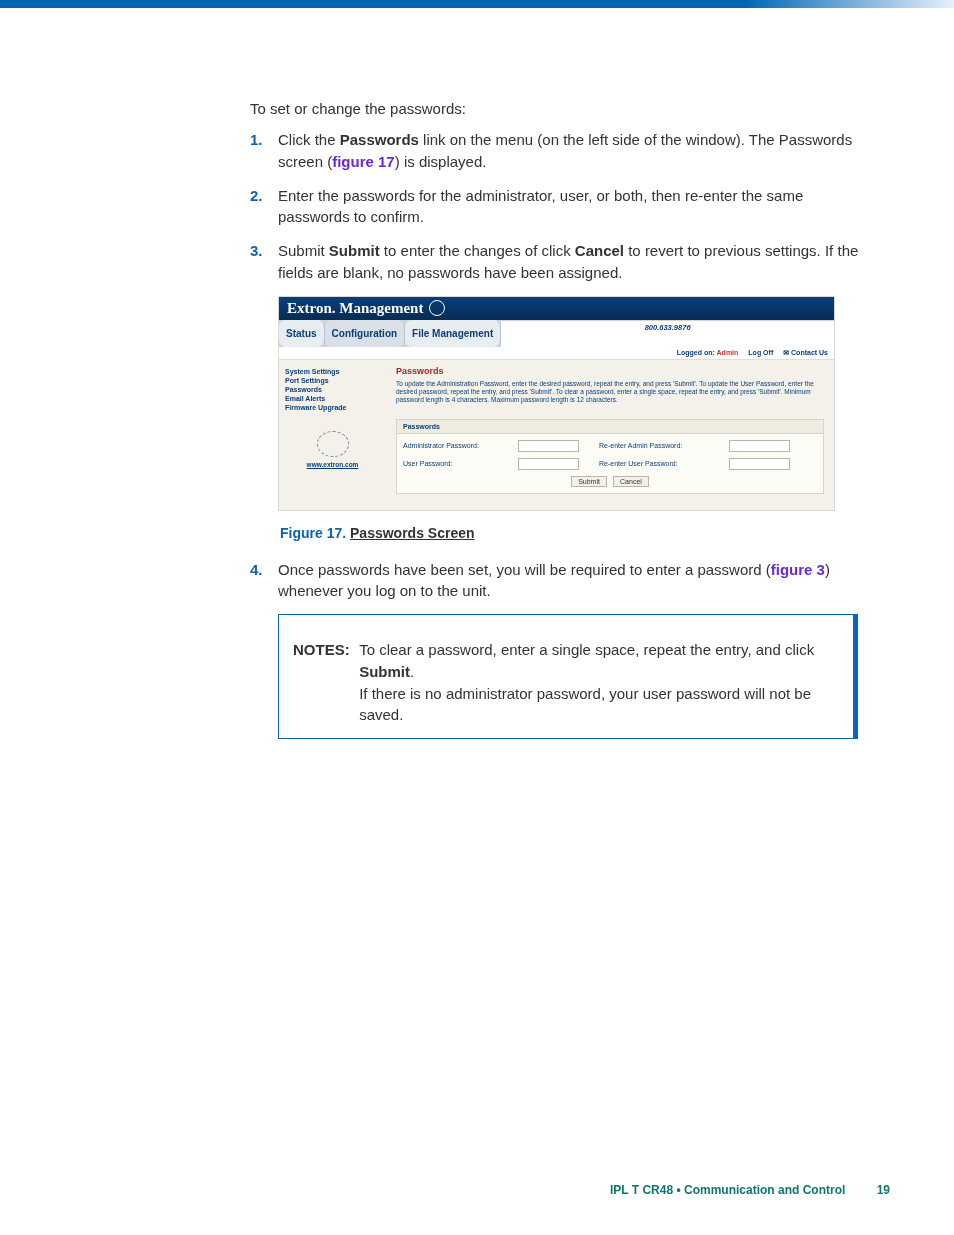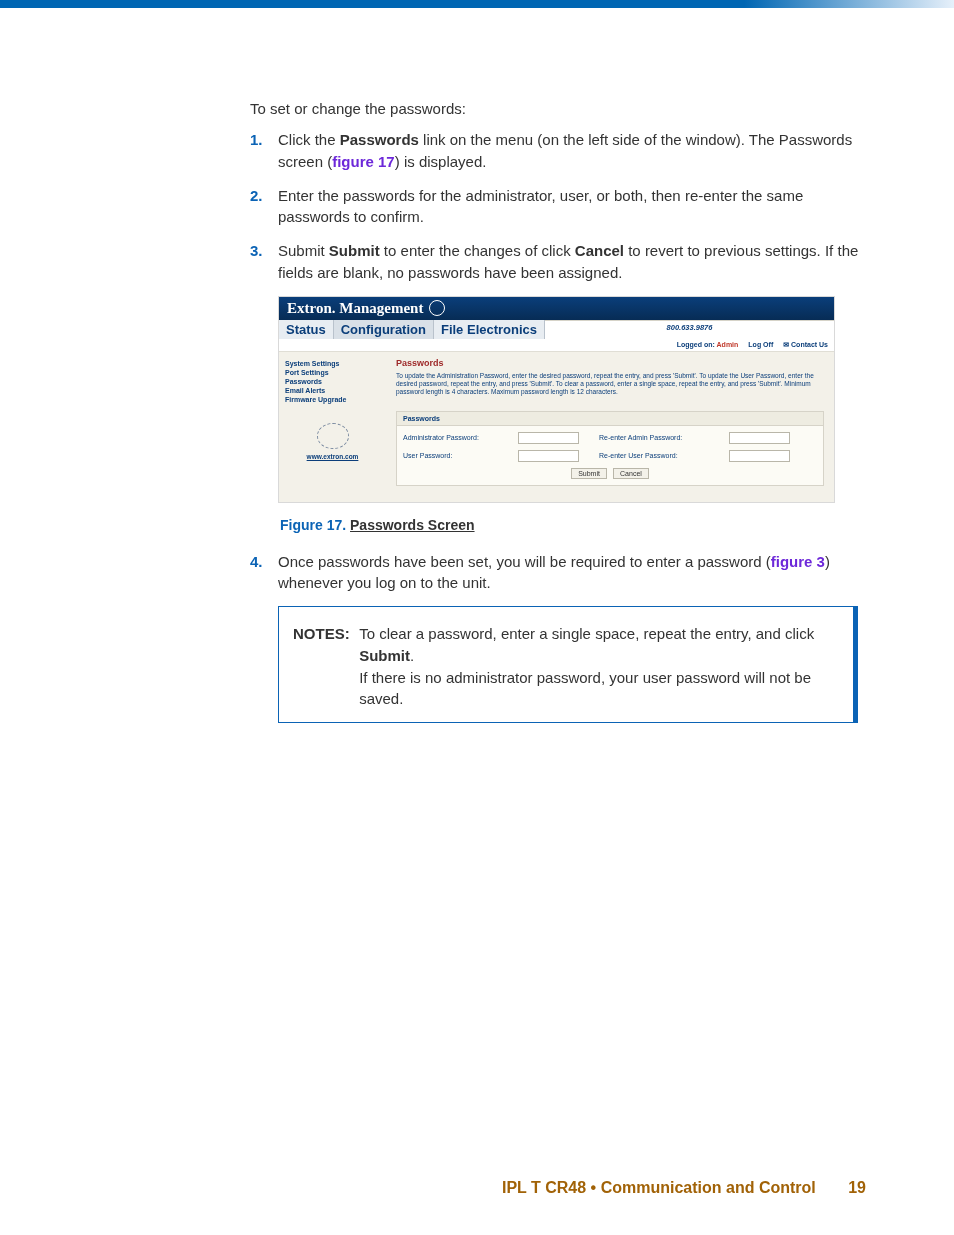--- a/index.html
+++ b/index.html
@@ -64,26 +64,27 @@
     align-items: center;
     gap: 6px;
   }
   .shot .brandbar .icon {
     width: 14px; height: 14px;
     border: 1.5px solid #fff; border-radius: 50%;
     display: inline-block; position: relative;
   }
   .shot .tabs-row { display:flex; background:#cfd6dd; }
   .shot .tabs-row .tab {
-    padding: 2px 7px;
-    font-size: 13px;
+    padding: 8px 7px;
+    font-size: 10px;
     color: #0b3e7a;
     background:#e8edf2;
     border-right:1px solid #b9c2cc;
     font-weight:700;
+    border-radius:7px;
   }
   .shot .tabs-row .tab.active { background:#d9e0e7; }
   .shot .metabar {
     display:flex; justify-content:flex-end; gap:10px;
     padding:2px 6px;
     background:#fff;
     border-bottom:1px solid #e0ded5;
     color:#0b3e7a;
     font-weight:700;
     font-size:7px;
@@ -166,21 +167,21 @@
     border:1px solid #b9b6a9;
     background:#f3f1e9;
     color:#333;
     margin:0 2px;
   }
 
   
   .notesbox {
     border: 1px solid #0b63b5;
     border-right-width: 5px;
-    padding: 16px 14px 12px 14px;
+    padding: 24px 14px 12px 14px;
     margin: 4px 16px 0 28px;
     line-height:1.45;
   }
   .notesbox .label {
     font-weight:700;
     display:inline-block;
     width:62px;
     vertical-align:top;
   }
   .notesbox .entry {
@@ -188,23 +189,23 @@
     width: calc(100% - 70px);
     vertical-align:top;
     margin-bottom:10px;
   }
   .notesbox .entry:last-child { margin-bottom:0; }
 
   
   .footer {
     position:absolute;
     bottom:38px;
-    right:88px;
-    font-size:16px;
-    color:#a16207;
+    right:64px;
+    font-size:12px;
+    color:#0f766e;
     font-weight:700;
   }
   .footer .pn { margin-left:28px; }
 </style>
 </head>
 <body>
 
 <div class="topbar"></div>
 
 <div class="page">
@@ -227,21 +228,21 @@
   </ol>
 
   <div class="shot" style="margin-left:28px;">
     <div class="brandbar">
       <span>Extron. Management</span>
       <span class="icon"></span>
     </div>
     <div class="tabs-row">
       <div class="tab">Status</div>
       <div class="tab active">Configuration</div>
-      <div class="tab">File Electronics</div>
+      <div class="tab">File Management</div>
       <div style="flex:1;background:#fff;border-top:1px solid #d6d3c8;text-align:center;padding:2px 6px;color:#0b3e7a;font-weight:700;font-style:italic;">800.633.9876</div>
     </div>
     <div class="metabar">
       <span class="logged"><span>Logged on:</span> <span class="v">Admin</span></span>
       <a href="#">Log Off</a>
       <a href="#"><span>✉</span> <span>Contact Us</span></a>
     </div>
     <div class="body">
       <div class="sidebar">
         <a href="#">System Settings</a>

